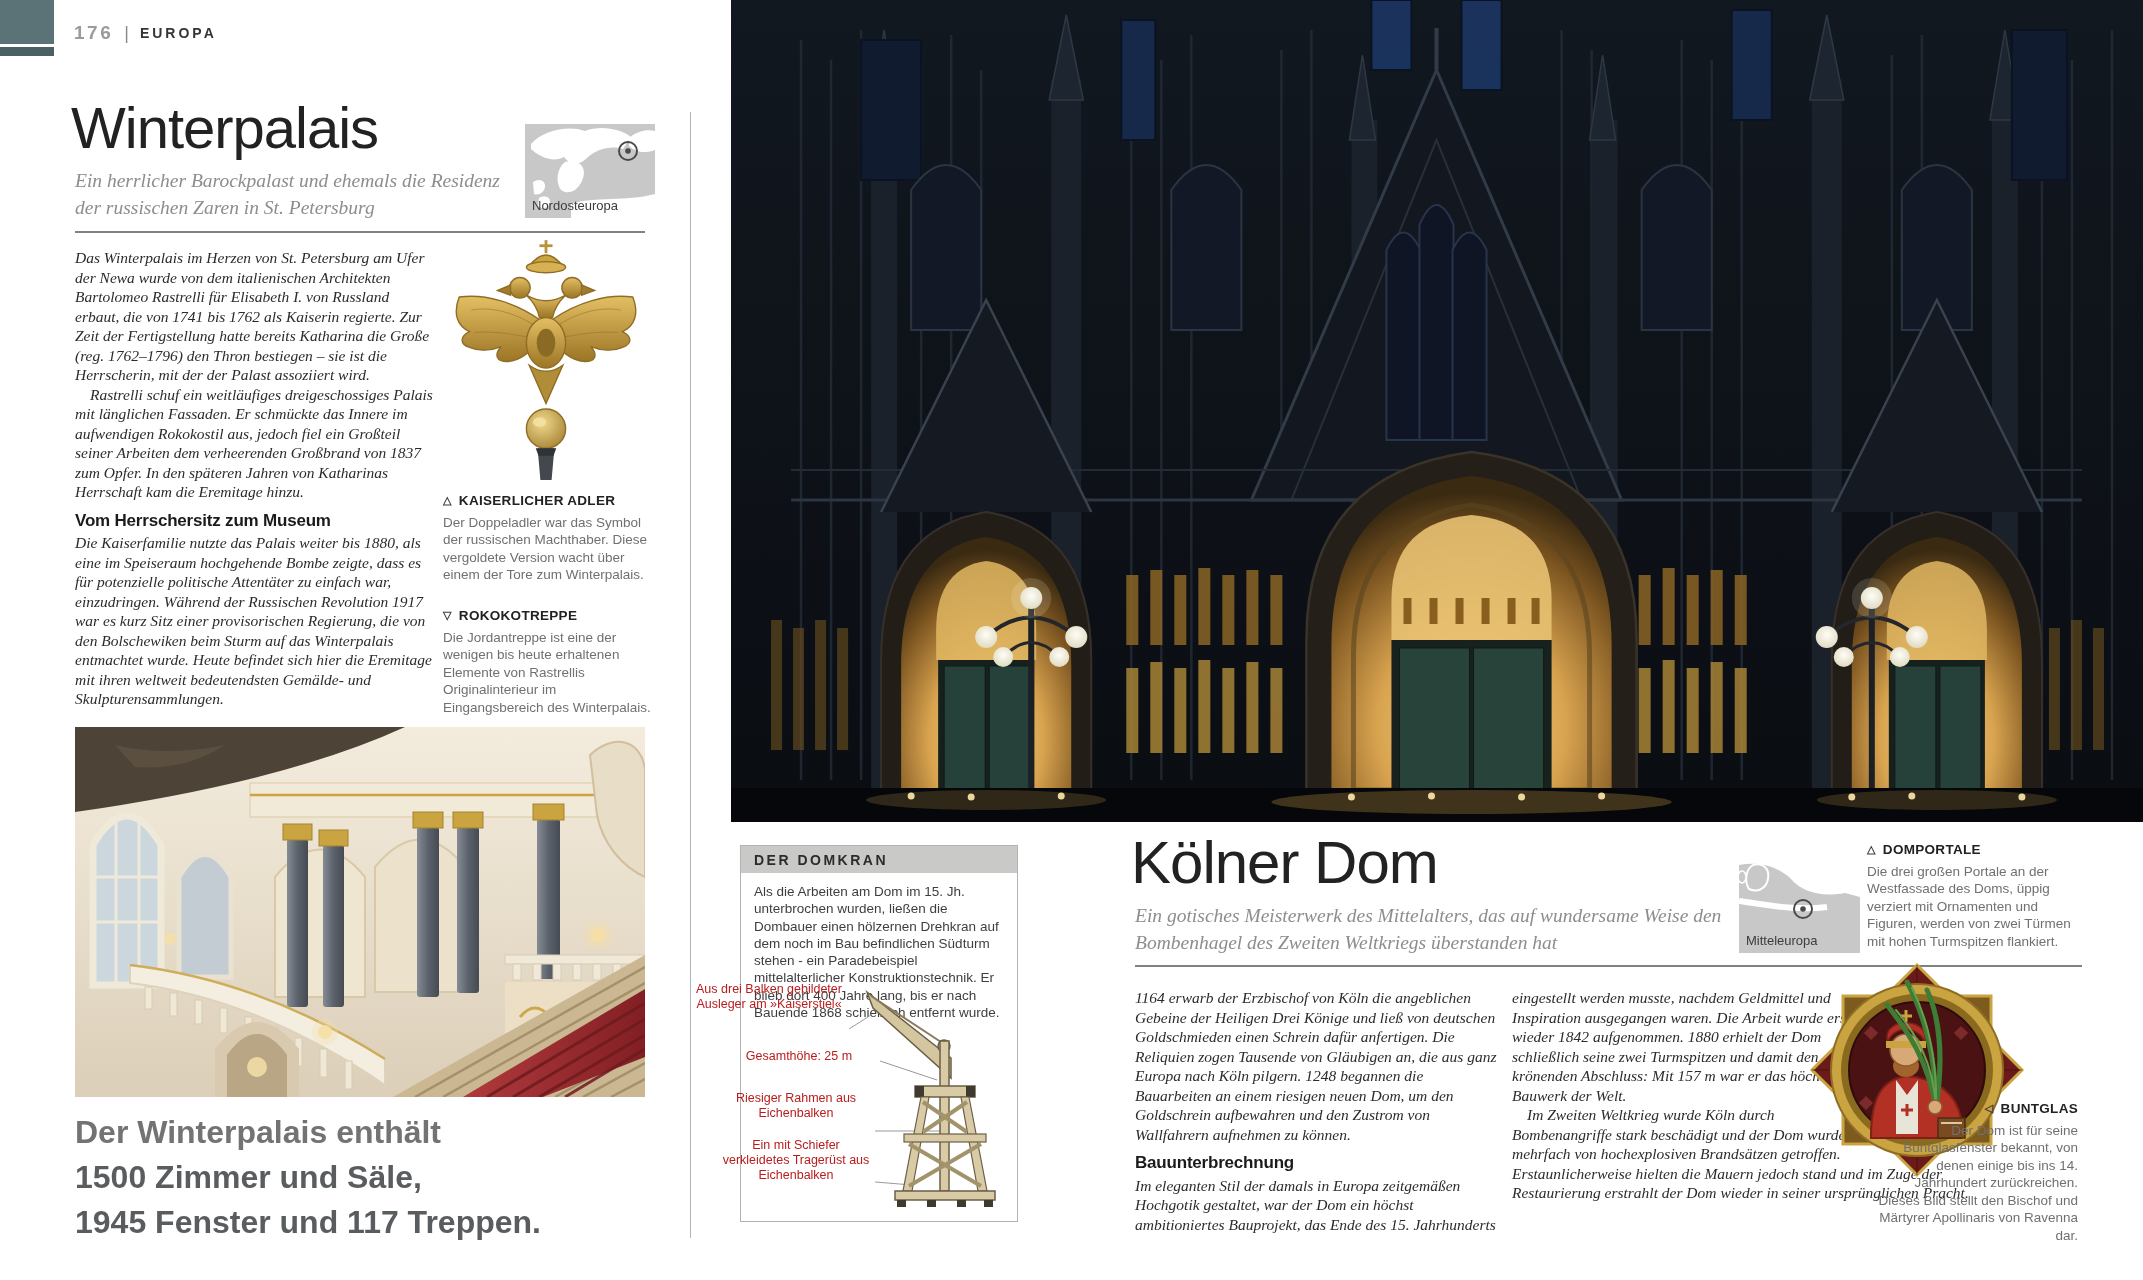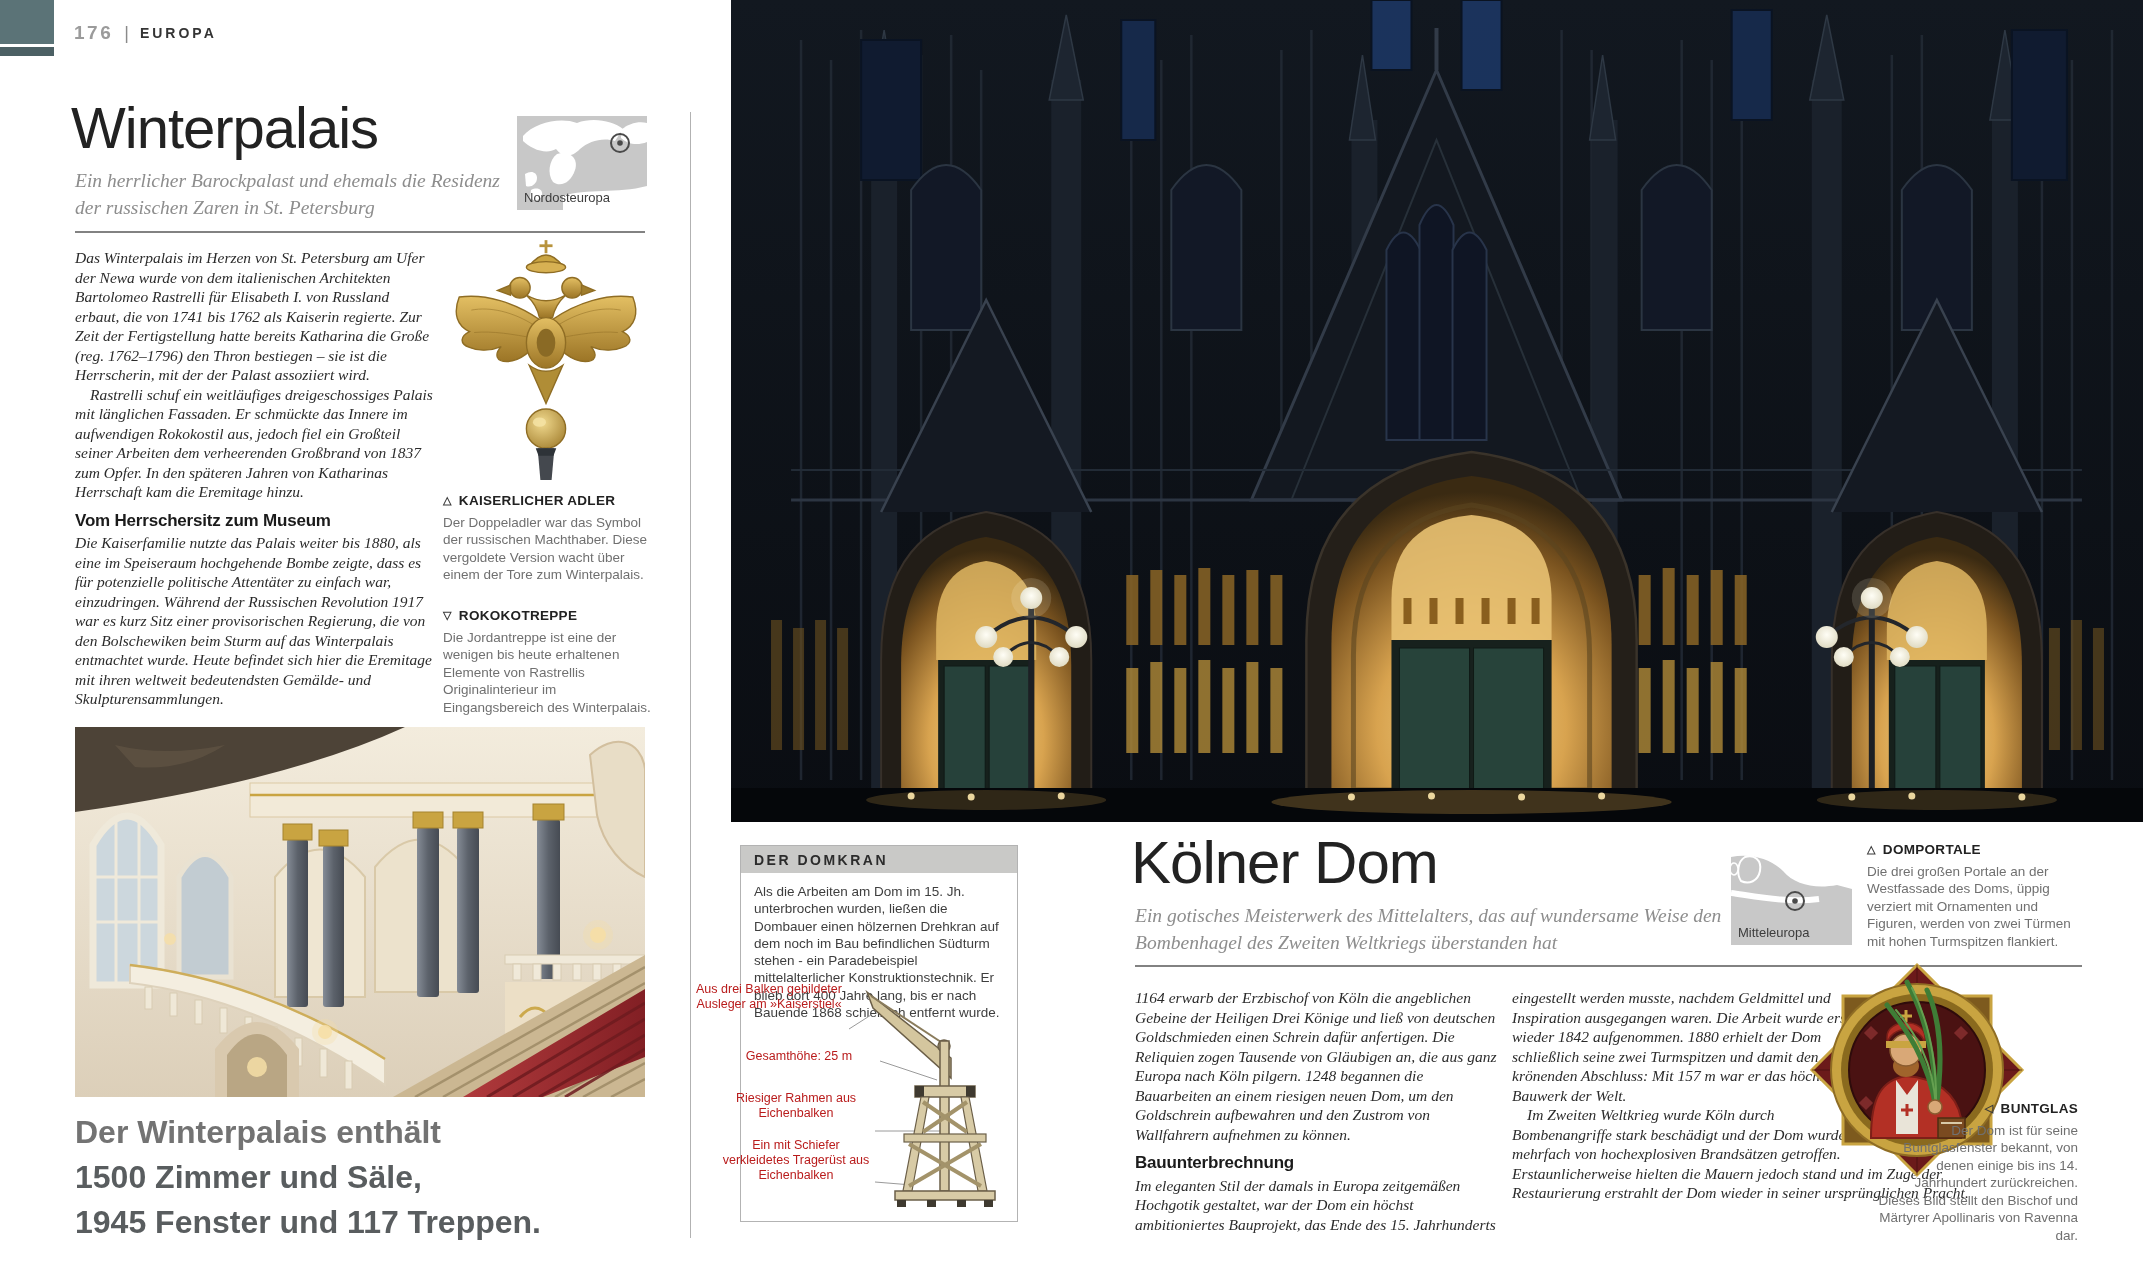--- a/index.html
+++ b/index.html
@@ -19,21 +19,21 @@
   .subtitle{position:absolute;margin:0;font-family:"Liberation Serif",serif;font-style:italic;
             color:#8d8d8d;font-size:19.5px;line-height:27px;}
   .wp-sub{left:75px;top:167px;width:440px;}
   .kd-sub{left:1135px;top:902px;width:660px;}
   
   .rule{position:absolute;height:2px;background:#828282;}
   .wp-rule{left:75px;top:231px;width:570px;}
   .kd-rule{left:1135px;top:965px;width:947px;}
   .vrule{position:absolute;left:690px;top:112px;width:1px;height:1126px;background:#b2b2b2;}
   
-  .map{position:absolute;margin:4px;}
+  .map{position:absolute;margin:12px;}
   .map svg{display:block;}
   .map figcaption{position:absolute;left:7px;bottom:5px;font-size:13px;color:#3c3c3c;}
   .wp-map{left:513px;top:112px;}
   .kd-map{left:1727px;top:849px;}
   
   .body{position:absolute;font-family:"Liberation Serif",serif;font-size:15.5px;line-height:19.5px;color:#2b2b2b;}
   .body p{margin:0;font-style:italic;}
   .indent{text-indent:15px;}
   .subhead{font-family:"Liberation Sans",sans-serif;font-size:17px;font-weight:bold;color:#1b1b1b;
            margin:9px 0 3px 0;letter-spacing:-0.2px;}

